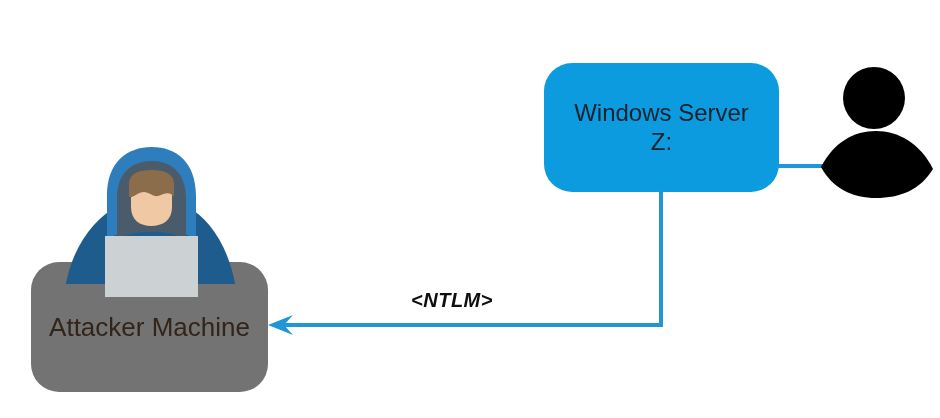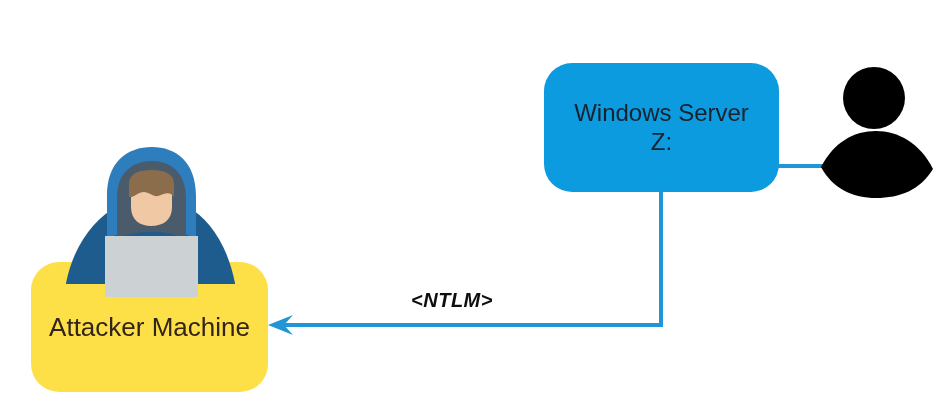--- a/index.html
+++ b/index.html
@@ -11,21 +11,21 @@
     position:absolute; display:flex; flex-direction:column;
     align-items:center; justify-content:center; text-align:center;
   }
   .server-box {
     left:528px; top:63px; width:235px; height:129px;
     background:#0c9bdf; border-radius:28px;
     color:#17222e; font-size:24px; line-height:1.17; font-weight:500;
   }
   .attacker-box {
     left:15px; top:262px; width:237px; height:130px;
-    background:#fde047; border-radius:28px;
+    background:#737373; border-radius:28px;
     color:#33241a; font-size:26px; font-weight:500;
   }
   .overlay { position:absolute; left:0; top:0; width:940px; height:418px; pointer-events:none; }
   .ntlm-label {
     position:absolute; left:376px; top:289px; width:120px;
     text-align:center; font-size:20px; font-weight:bold; font-style:italic;
     color:#0e0e0e; letter-spacing:0.5px;
   }
 </style>
 </head>

